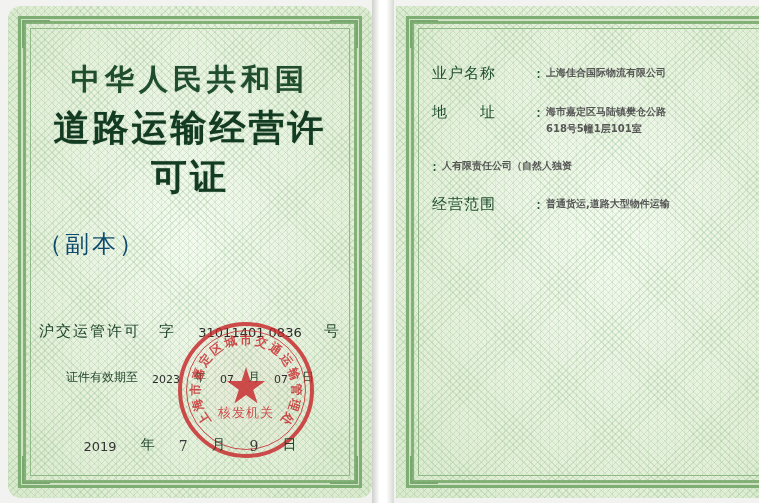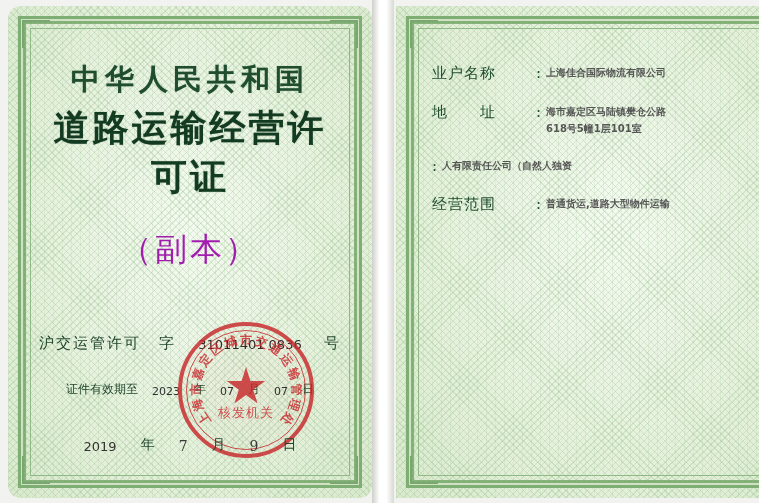--- a/index.html
+++ b/index.html
@@ -101,25 +101,25 @@
     text-align: center;
     font-family: "DejaVu Serif", serif;
     font-weight: bold;
     font-size: 36px;
     letter-spacing: 3px;
     color: #123b21;
     text-shadow: 0 0 1px rgba(18,59,33,0.5);
   }
   .title-sub {
     margin-top: 26px;
-    text-align: center;
-    font-family: "DejaVu Serif", serif;
-    font-size: 32px;
+    text-align: left;
+    font-family: "DejaVu Serif", serif;
+    font-size: 24px;
     letter-spacing: 3px;
-    color: #a21caf;
+    color: #0c4a6e;
   }
 
   .lic-line {
     margin-top: 62px;
     display: flex;
     align-items: flex-end;
     justify-content: center;
     gap: 18px;
     font-family: "DejaVu Serif", serif;
     font-size: 15px;

